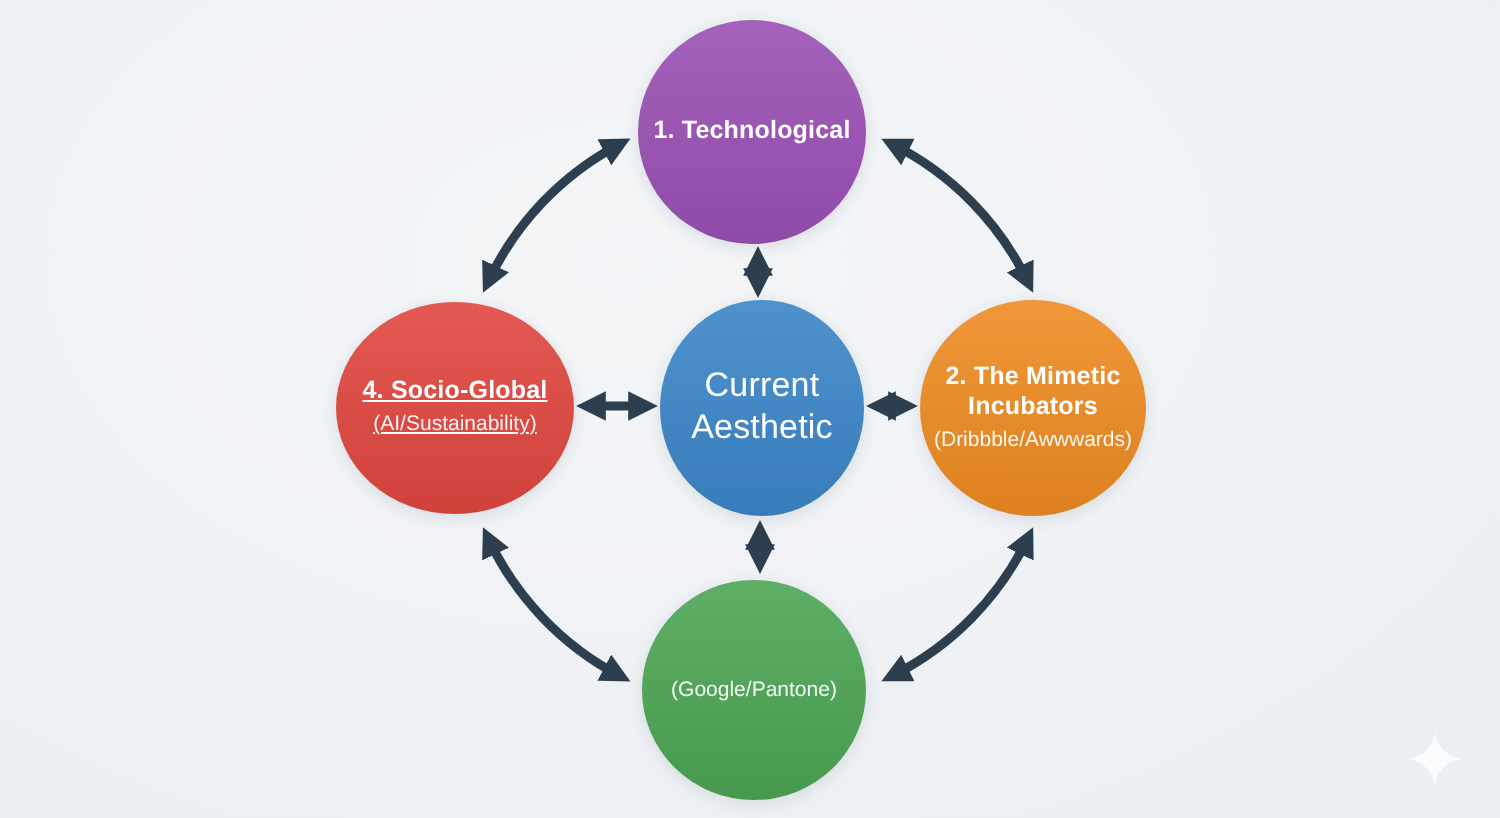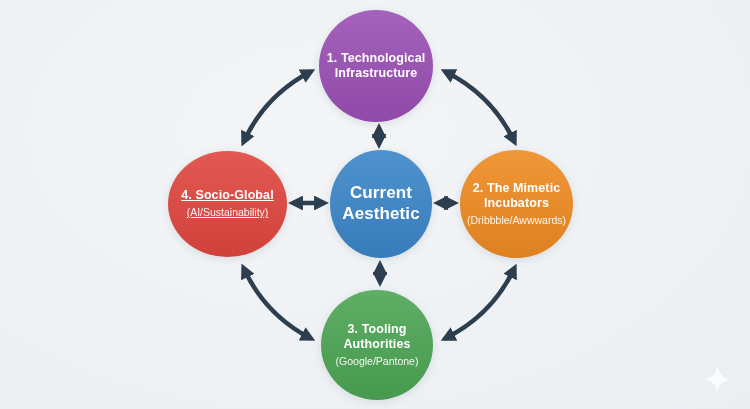--- a/index.html
+++ b/index.html
@@ -22,21 +22,21 @@
     box-shadow:0 2px 8px rgba(45,62,79,0.12);
   }
   .node .title{font-weight:bold;font-size:12.5px;line-height:1.24;letter-spacing:.1px;}
   .node .title span{display:block;}
   .node .subtitle{font-size:10.5px;line-height:1.3;margin-top:2px;color:rgba(255,255,255,0.93);}
   .node-top{left:319px;top:10px;width:114px;height:112px;}
   .node-right{left:460px;top:150px;width:113px;height:108px;}
   .node-bottom{left:321px;top:290px;width:112px;height:110px;}
   .node-left{left:168px;top:151px;width:119px;height:106px;}
   .node-center{left:330px;top:150px;width:102px;height:108px;}
-  .node-center .center-line{display:block;font-weight:bold;font-size:17px;line-height:1.23;}
+  .node-center .center-line{display:block;font-weight:normal;font-size:17px;line-height:1.23;}
   .watermark{position:absolute;left:704px;top:366px;width:27px;height:27px;opacity:0.92;}
 </style>
 </head>
 <body>
 
 <div class="stage">
 
   <svg class="arrow-layer" viewBox="0 0 750 409" xmlns="http://www.w3.org/2000/svg">
     <defs>
       <marker id="ah" viewBox="0 0 10 10" refX="6" refY="5" markerWidth="3.3" markerHeight="3.3" orient="auto-start-reverse">
@@ -53,37 +53,32 @@
       <path d="M 244,141 A 150 150 0 0 1 310,72" marker-start="url(#ah)" marker-end="url(#ah)"></path>
       <path d="M 446,72 A 150 150 0 0 1 514,141" marker-start="url(#ah)" marker-end="url(#ah)"></path>
       <path d="M 514,269 A 150 150 0 0 1 446,338" marker-start="url(#ah)" marker-end="url(#ah)"></path>
       <path d="M 310,338 A 150 150 0 0 1 244,269" marker-start="url(#ah)" marker-end="url(#ah)"></path>
     </g>
   </svg>
 
   <div class="node node-top" style="background-color: rgb(154, 80, 180); gap: 40px;">
     <div class="title">
       <span>1. Technological</span>
-      <span>Infrastructure</span>
     </div>
   </div>
 
   <div class="node node-right" style="background-color: rgb(238, 139, 34);">
     <div class="title">
       <span>2. The Mimetic</span>
       <span>Incubators</span>
     </div>
     <div class="subtitle">(Dribbble/Awwwards)</div>
   </div>
 
   <div class="node node-bottom" style="background-color: rgb(76, 165, 84);">
-    <div class="title">
-      <span>3. Tooling</span>
-      <span>Authorities</span>
-    </div>
     <div class="subtitle">(Google/Pantone)</div>
   </div>
 
   <div class="node node-left" style="background-color: rgb(224, 70, 63); text-decoration: underline;">
     <div class="title">
       <span>4. Socio-Global</span>
     </div>
     <div class="subtitle">(AI/Sustainability)</div>
   </div>
 

